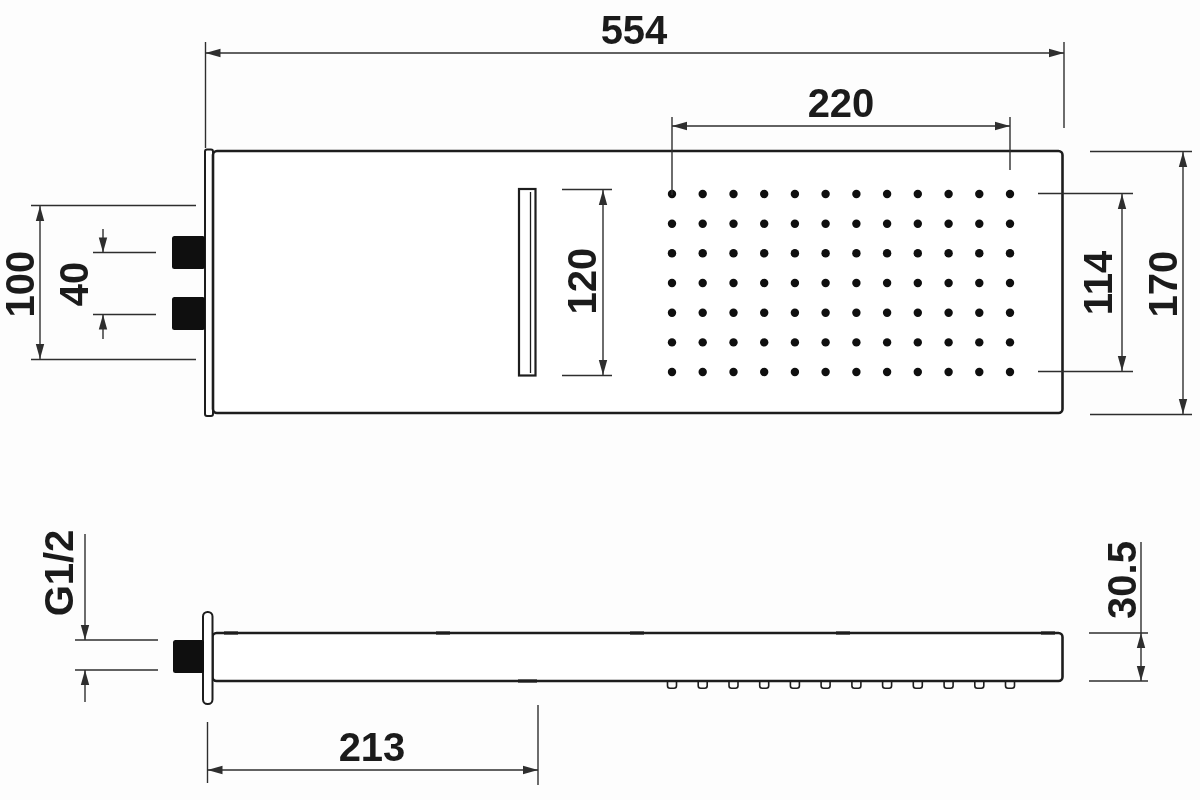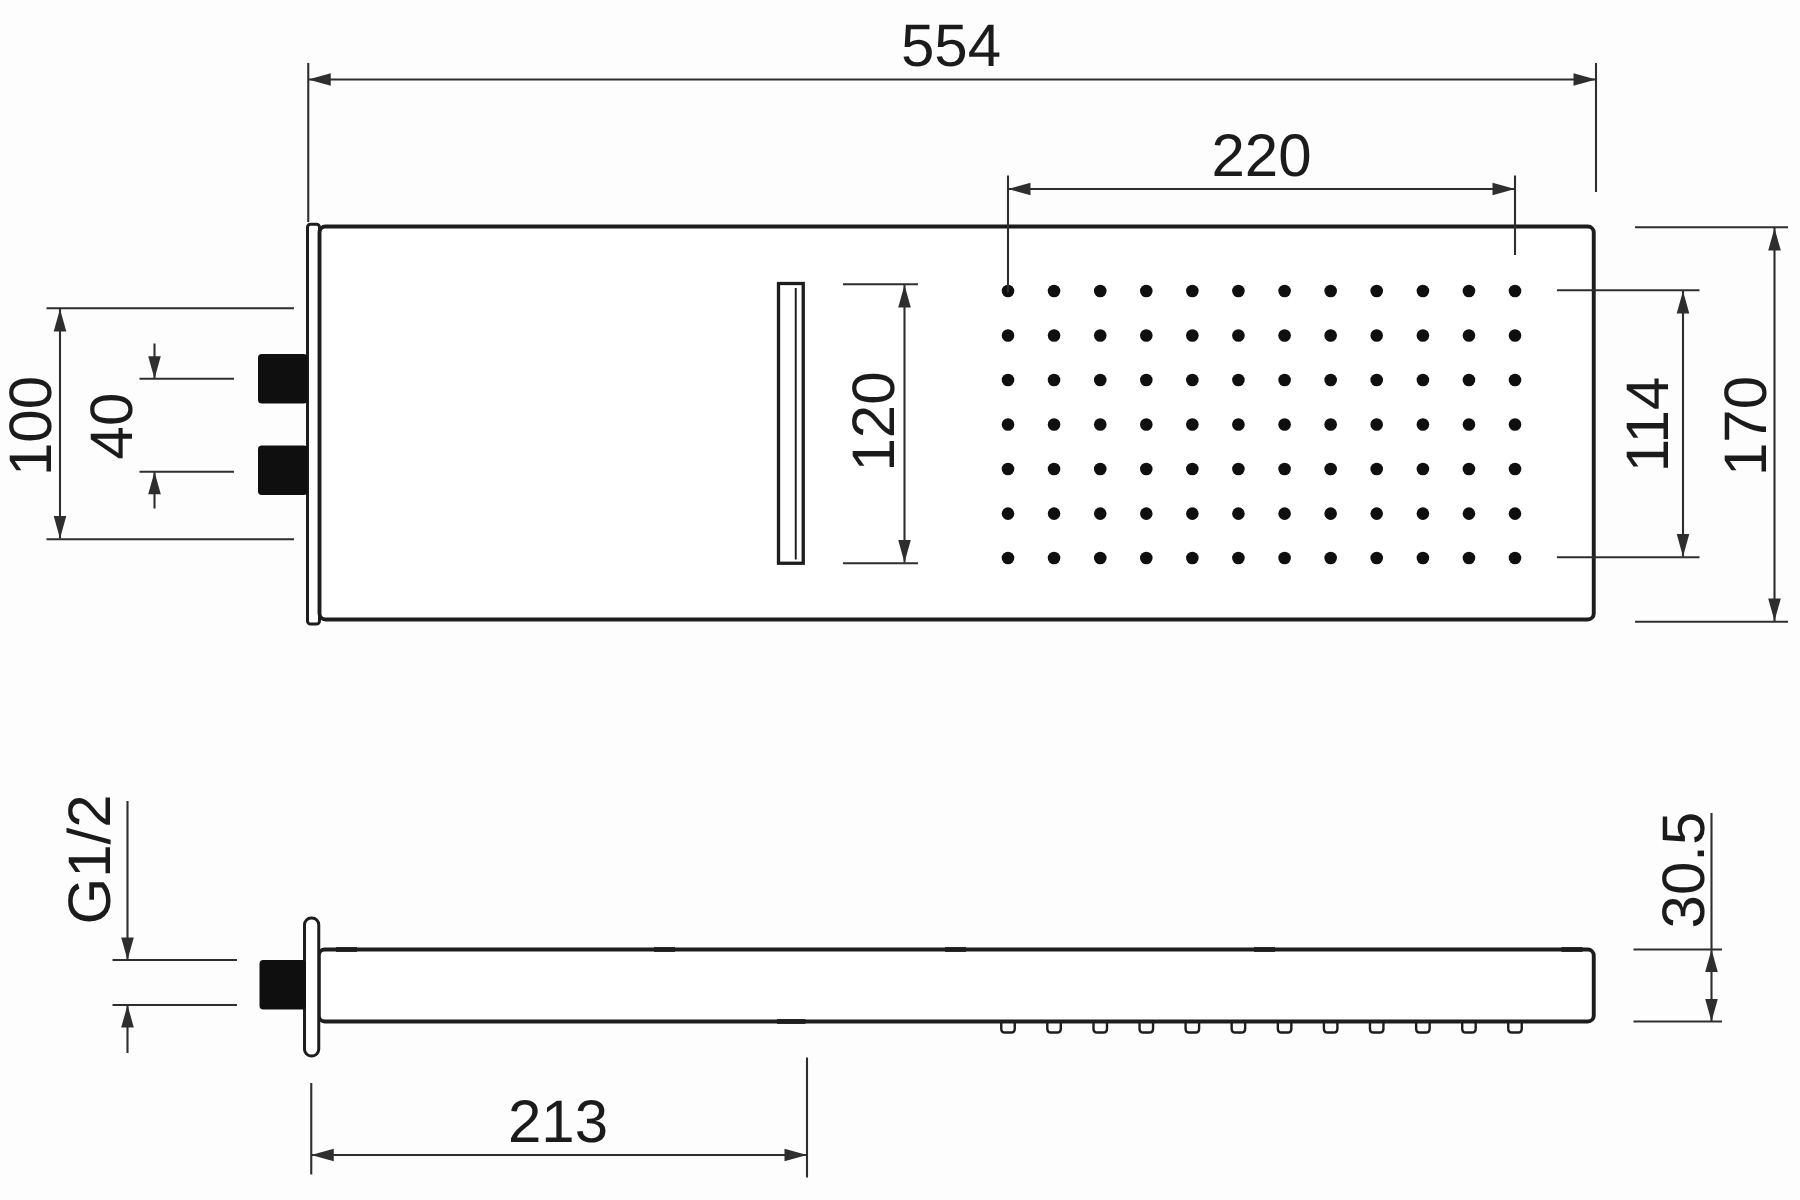--- a/index.html
+++ b/index.html
@@ -9,21 +9,21 @@
     --black:#0f0f0f;
     --bg:#fdfdfd;
   }
   html,body{margin:0;padding:0;}
   body{
     width:1200px;height:800px;
     background:var(--bg);
     font-family:"Liberation Sans", sans-serif;
     overflow:hidden;
   }
-  .canvas{position:relative;width:1076px;height:800px;background:var(--bg);}
+  .canvas{position:relative;width:1076px;height:800px;background:var(--bg);font-weight:bold;}
   svg{display:block;}
   .outline{fill:#ffffff;stroke:var(--line);stroke-width:2.6;}
   .thin-outline{fill:#ffffff;stroke:var(--line);stroke-width:2;}
   .solid{fill:var(--black);stroke:none;}
   .dim{stroke:var(--dim);stroke-width:1.4;fill:none;}
   .joint{stroke:var(--line);stroke-width:3.2;fill:none;}
   .arrow{fill:var(--dim);stroke:none;}
   .dot{fill:var(--black);}
   .nozzle{fill:none;stroke:var(--line);stroke-width:1.6;}
   text.dimlabel{

